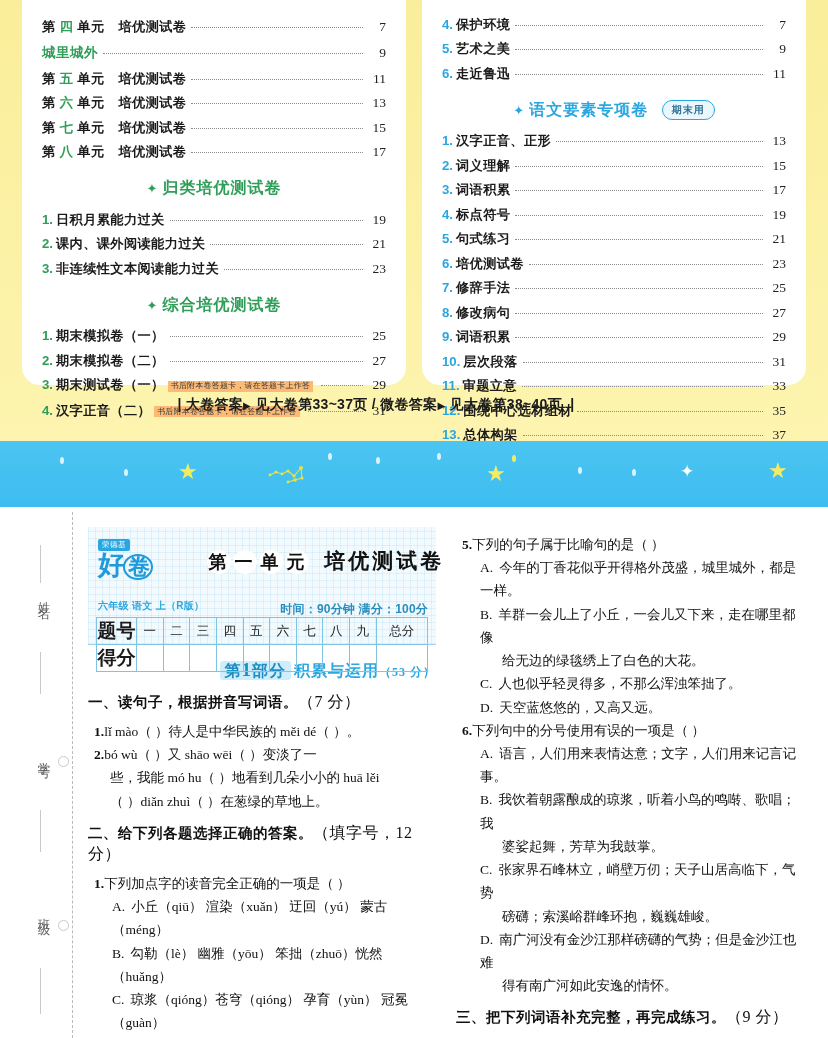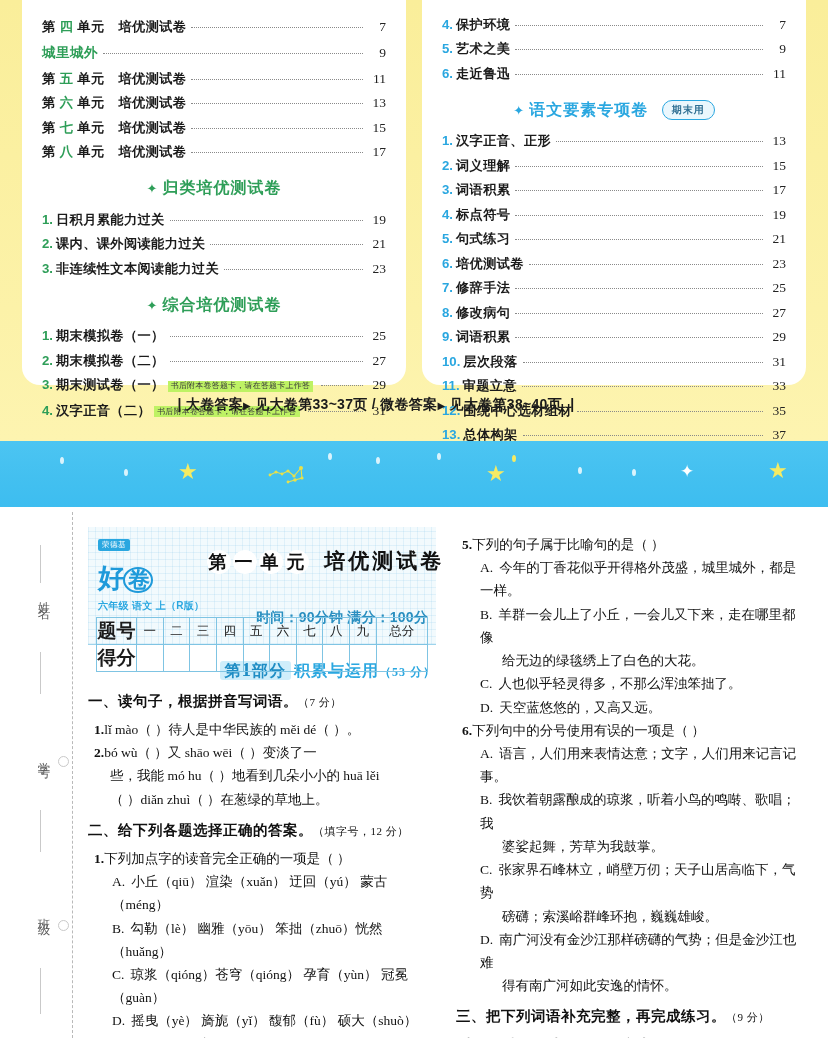--- a/index.html
+++ b/index.html
@@ -69,21 +69,21 @@
   .toc-heading.blue .dia { color: #2aa7e0; }
   .badge-bubble {
     display: inline-block; vertical-align: middle;
     border: 1.4px solid #2aa7e0; border-radius: 14px;
     background: #eaf7fd; color: #2f6f93;
     font-size: 10px; font-weight: 700;
     padding: 2px 9px; margin-left: 8px;
     font-family: "Liberation Serif", serif;
   }
   .tag-note {
-    display: inline-block; background: #bef264; color: #3a3a3a;
+    display: inline-block; background: #fdba74; color: #3a3a3a;
     font-size: 8px; padding: 1.5px 3px; margin: 0 3px;
     font-family: "Liberation Serif", serif; letter-spacing: .2px;
     transform: translateY(-1px);
   }
 
   .ans-bar {
     position: absolute; left: 0; top: 396px; width: 752px;
     text-align: center; font-size: 14px; color: #1b1b1b;
     font-weight: 600; letter-spacing: .3px;
   }
@@ -136,21 +136,21 @@
     border-bottom: 1px solid #9ed4ec;
     padding: 6px 8px 0 8px;
   }
   .logo-wrap { position: absolute; left: 10px; top: 6px; }
   .logo-tag {
     background: #2aa7e0; color: #fff; font-size: 7.5px; padding: 1px 4px;
     border-radius: 2px; display: inline-block; letter-spacing: .5px;
   }
   .logo-main {
     color: #1f9ada; font-size: 27px; font-weight: 700; letter-spacing: -2px;
-    font-family: "Liberation Serif", serif; line-height: 1; margin-top: 14px;
+    font-family: "Liberation Serif", serif; line-height: 1; margin-top: 1px;
     position: relative;
   }
   .logo-main .circ {
     display: inline-block; border: 2.5px solid #1f9ada; border-radius: 50%;
     padding: 0 3px; font-size: 22px;
   }
   .hdr-title {
     position: absolute; left: 118px; top: 20px; right: 4px;
     font-size: 21px; font-weight: 700; color: #111;
     font-family: "Liberation Serif", serif; letter-spacing: 3px; white-space: nowrap;
@@ -159,21 +159,21 @@
     display: inline-block; background: #fff; border-radius: 50%;
     width: 24px; height: 24px; line-height: 24px; text-align: center;
     font-size: 18px; margin: 0 1px;
   }
   .hdr-sub {
     position: absolute; left: 10px; top: 72px;
     font-size: 10px; color: #2aa7e0; font-weight: 700; letter-spacing: .3px;
   }
   .hdr-meta {
     position: absolute; right: 8px; top: 74px;
-    font-size: 14px; color: #2a8fc0; font-weight: 700; letter-spacing: .2px; margin-top: 8px;
+    font-size: 12px; color: #2a8fc0; font-weight: 700; letter-spacing: .2px;
   }
   .score-table {
     position: absolute; left: 8px; right: 8px; top: 90px;
     border-collapse: collapse; width: calc(100% - 16px);
     font-family: "Liberation Serif", serif;
   }
   .score-table td {
     border: 1px solid #7fc4e3; height: 21px; text-align: center;
     font-size: 12.5px; color: #1b1b1b; padding: 0;
   }
@@ -189,21 +189,21 @@
     color: #1f8dc4; margin-right: 3px;
   }
   .part-head .big { font-size: 19px; }
   .part-head .pts { font-size: 12px; color: #2aa7e0; font-weight: 600; }
 
   .q { font-family: "Liberation Serif", serif; color: #111; }
   .q-sec {
     font-size: 14.5px; font-weight: 700; letter-spacing: .5px;
     margin: 10px 0 7px 0;
   }
-  .q-sec .pts { font-size: 11px; font-weight: 400; }
+  .q-sec .pts { font-size: 16px; font-weight: 400; }
   .q-item { font-size: 13.5px; line-height: 1.72; margin-left: 6px; }
   .q-item .n { font-weight: 700; }
   .q-opt { font-size: 13.5px; line-height: 1.72; margin-left: 24px; }
   .q-opt .ol { font-family: "Liberation Serif", serif; margin-right: 6px; }
 </style>
 </head>
 <body>
 
 <div id="page">
 

